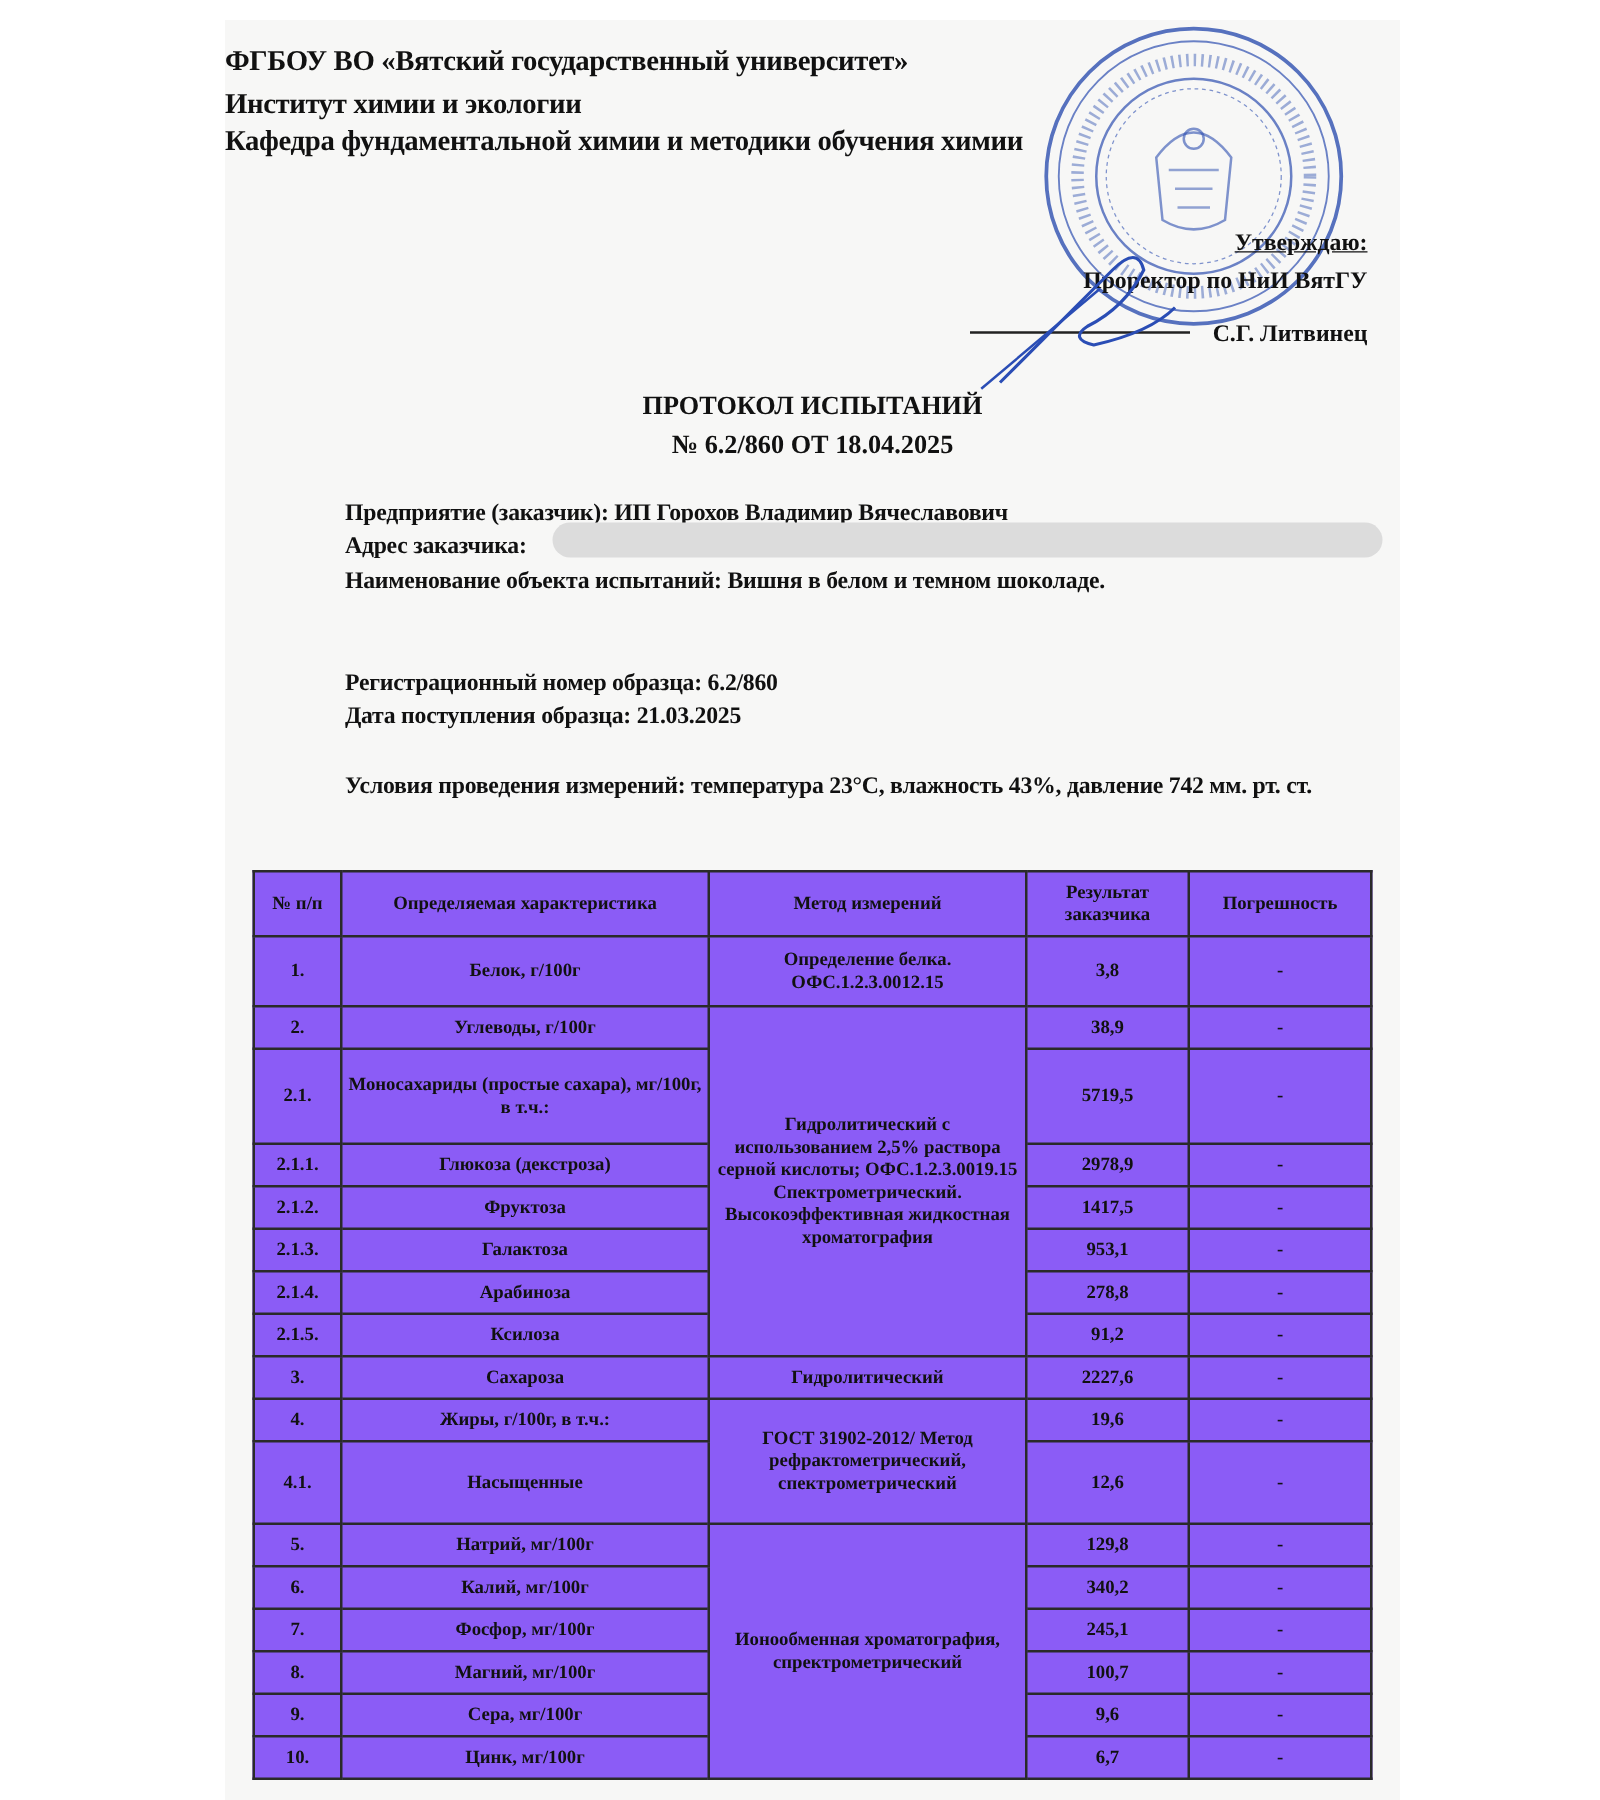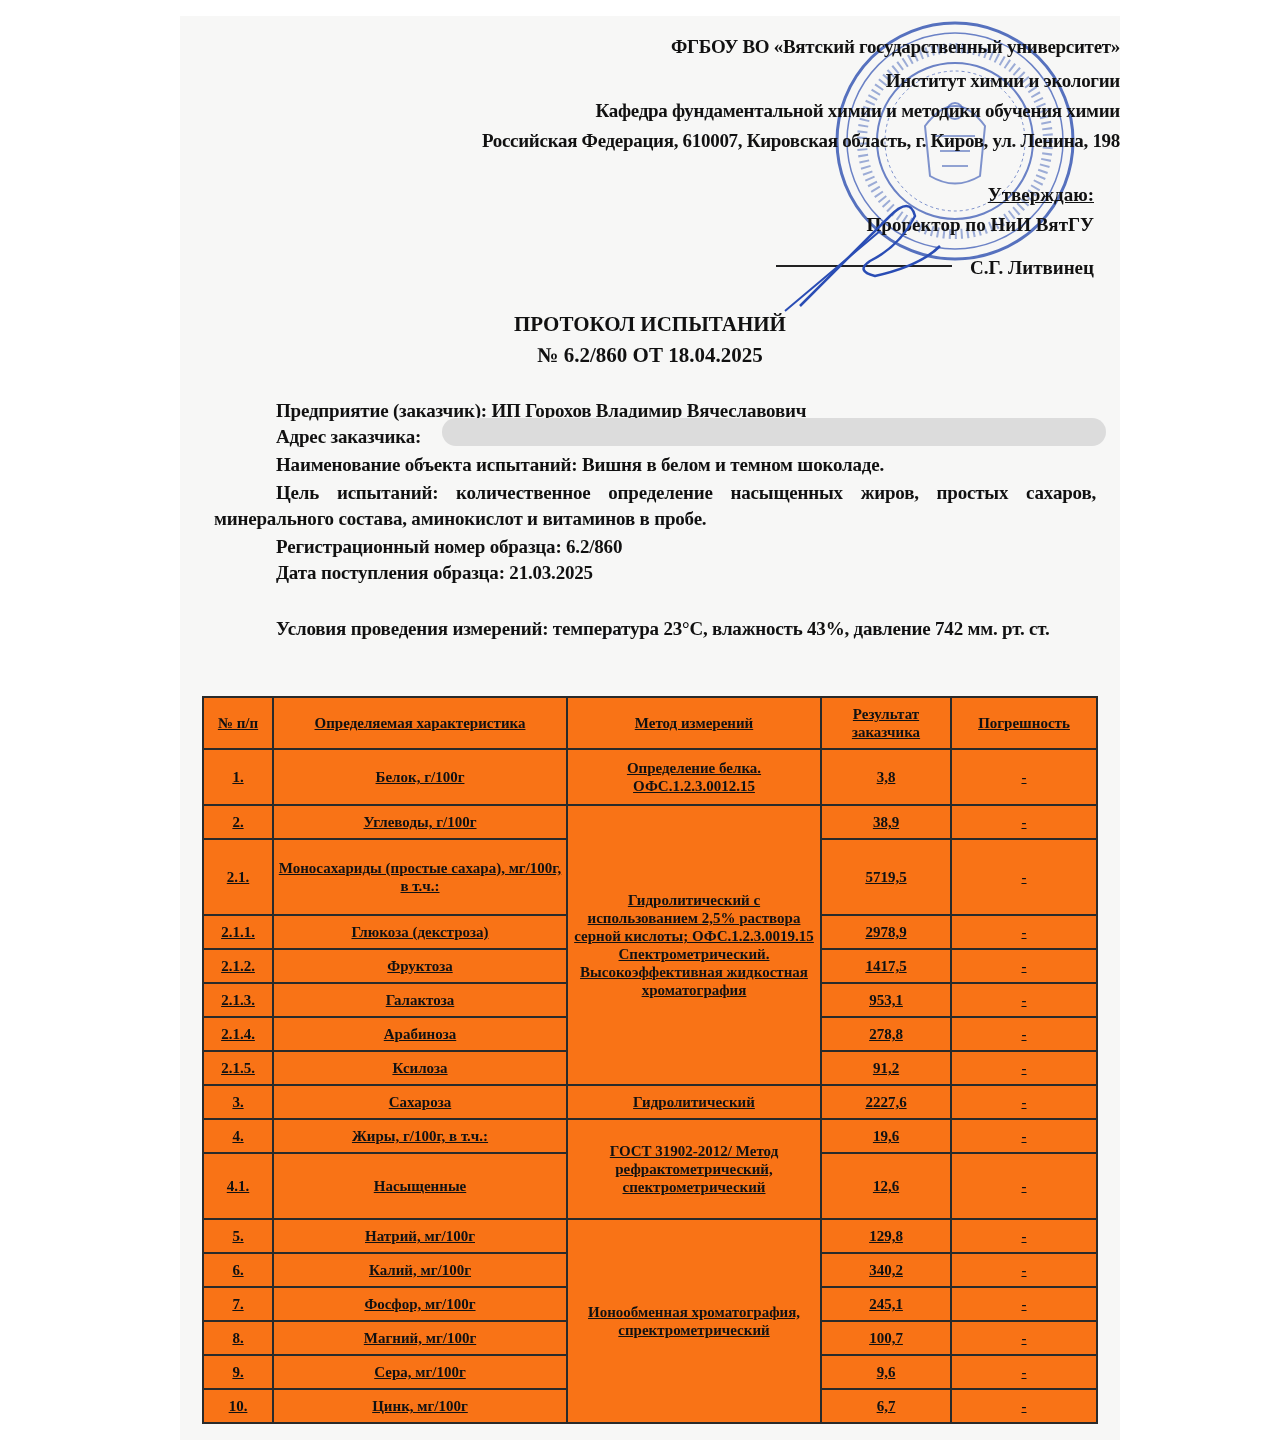--- a/index.html
+++ b/index.html
@@ -6,36 +6,36 @@
     body {
       width: 1280px; height: 1440px; position: relative; overflow: hidden;
       background: #ffffff;
       font-family: "Liberation Serif", "DejaVu Serif", serif;
       color: #111;
     }
     .page {
       position: absolute; left: 180px; top: 16px; width: 940px; height: 1424px;
       background: #f7f7f6;
     }
-    .hdr { position: absolute; left: 0; width: 940px; text-align: right; font-weight: bold; font-size: 19px; letter-spacing: -0.3px; }
+    .hdr { position: absolute; left: 0; width: 940px; text-align: left; font-weight: bold; font-size: 23px; letter-spacing: -0.3px; }
     .approve { position: absolute; right: 26px; text-align: right; font-weight: bold; font-size: 19px; }
     .sig-line { position: absolute; left: 596px; top: 249px; width: 176px; height: 0; border-top: 2px solid #222; }
     .stamp { position: absolute; left: 650px; top: 0px; width: 250px; height: 250px; }
     .sign { position: absolute; left: 600px; top: 170px; width: 200px; height: 130px; }
     .title { position: absolute; left: 0; width: 940px; text-align: center; font-weight: bold; font-size: 21px; }
     .para { position: absolute; left: 34px; width: 882px; font-weight: bold; font-size: 19px; line-height: 26px; letter-spacing: -0.2px; }
     .indent { text-indent: 62px; }
     .justify { text-align: justify; }
     .redact { position: absolute; left: 262px; top: 402px; width: 664px; height: 28px; background: #dcdcdc; border-radius: 14px; }
 
     table.results {
       position: absolute; left: 22px; top: 680px; width: 718px;
       border-collapse: collapse; table-layout: fixed;
       font-family: "Liberation Serif", "DejaVu Serif", serif;
-      font-weight: bold; font-size: 15px; background: #f97316; text-decoration: underline;
+      font-weight: bold; font-size: 15px; background: #8b5cf6;
     }
     table.results th, table.results td {
       border: 2px solid #2a2a2a; text-align: center; vertical-align: middle;
       padding: 2px 4px; line-height: 18px;
     }
     table.results th { height: 46px; font-size: 15px; }
     .col-num { width: 70px; }
     .col-char { width: 294px; }
     .col-meth { width: 254px; }
     .col-res { width: 130px; }
@@ -53,40 +53,38 @@
     <circle cx="125" cy="125" r="70" fill="none" stroke="#2d4fb0" stroke-width="1" stroke-dasharray="3 3" opacity="0.6"></circle>
     <circle cx="125" cy="125" r="93" fill="none" stroke="#2d4fb0" stroke-width="10" stroke-dasharray="2 4" opacity="0.45"></circle>
     <path d="M95 110 Q125 70 155 110 L150 160 Q125 175 100 160 Z" fill="none" stroke="#2d4fb0" stroke-width="2" opacity="0.6"></path>
     <path d="M105 120 L145 120 M110 135 L140 135 M112 150 L138 150" stroke="#2d4fb0" stroke-width="2" opacity="0.5"></path>
     <circle cx="125" cy="95" r="8" fill="none" stroke="#2d4fb0" stroke-width="2" opacity="0.6"></circle>
   </svg>
 
   <div class="hdr" style="top:20px;">ФГБОУ ВО «Вятский государственный университет»</div>
   <div class="hdr" style="top:54px;">Институт химии и экологии</div>
   <div class="hdr" style="top:84px;">Кафедра фундаментальной химии и методики обучения химии</div>
-  <div class="hdr" style="top:114px;">Российская Федерация, 610007, Кировская область, г. Киров, ул. Ленина, 198</div>
 
   <div class="approve" style="top:168px;text-decoration:underline;">Утверждаю:</div>
   <div class="approve" style="top:198px;">Проректор по НиИ ВятГУ</div>
   <div class="approve" style="top:241px;text-align:right;">С.Г. Литвинец</div>
   <div class="sig-line"></div>
 
   <svg class="sign" viewBox="0 0 200 130">
     <path d="M20 120 L110 30 Q130 10 135 30 Q120 60 90 75 Q75 85 95 90 Q140 80 160 60" fill="none" stroke="#2a4db5" stroke-width="2.5"></path>
     <path d="M5 125 L100 45" fill="none" stroke="#2a4db5" stroke-width="2"></path>
   </svg>
 
   <div class="title" style="top:296px;">ПРОТОКОЛ ИСПЫТАНИЙ</div>
   <div class="title" style="top:327px;">№ 6.2/860 ОТ 18.04.2025</div>
 
   <div class="para indent" style="top:382px;">Предприятие (заказчик): ИП Горохов Владимир Вячеславович</div>
   <div class="para indent" style="top:408px;">Адрес заказчика:</div>
   <div class="redact"></div>
   <div class="para indent" style="top:436px;">Наименование объекта испытаний: Вишня в белом и темном шоколаде.</div>
-  <div class="para indent justify" style="top:464px;">Цель испытаний: количественное определение насыщенных жиров, простых сахаров, минерального состава, аминокислот и витаминов в пробе.</div>
   <div class="para indent" style="top:518px;">Регистрационный номер образца: 6.2/860</div>
   <div class="para indent" style="top:544px;">Дата поступления образца: 21.03.2025</div>
   <div class="para indent justify" style="top:600px;">Условия проведения измерений: температура 23°С, влажность 43%, давление 742 мм. рт. ст.</div>
 
   <table class="results">
     <colgroup>
       <col class="col-num">
         <col class="col-char">
         <col class="col-meth">
         <col class="col-res">

